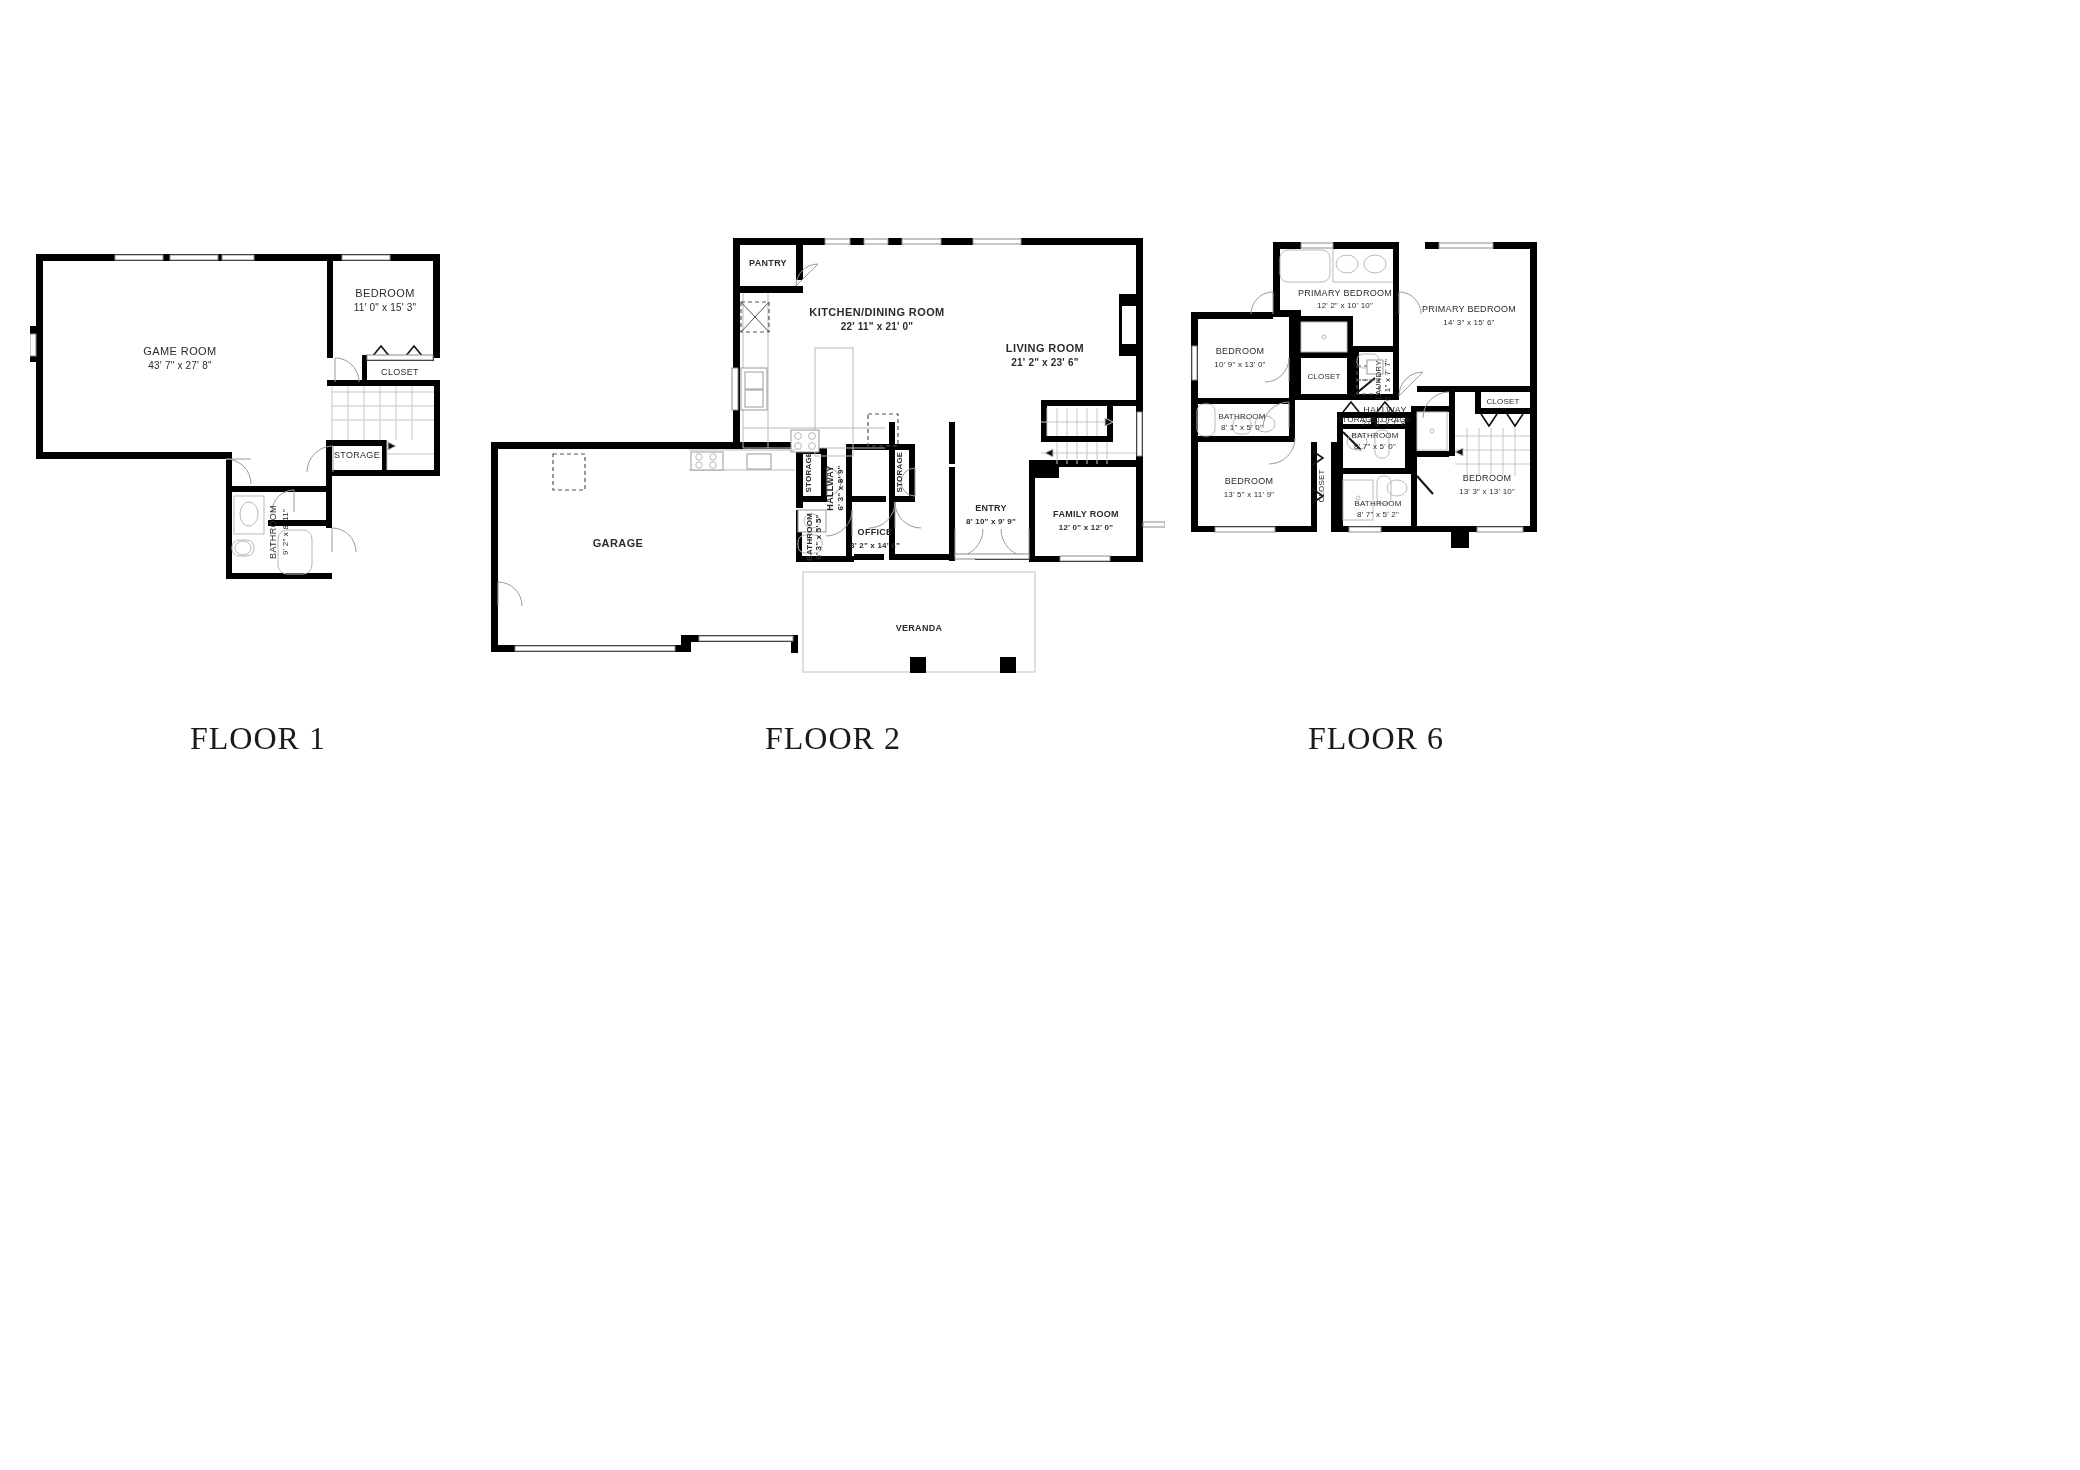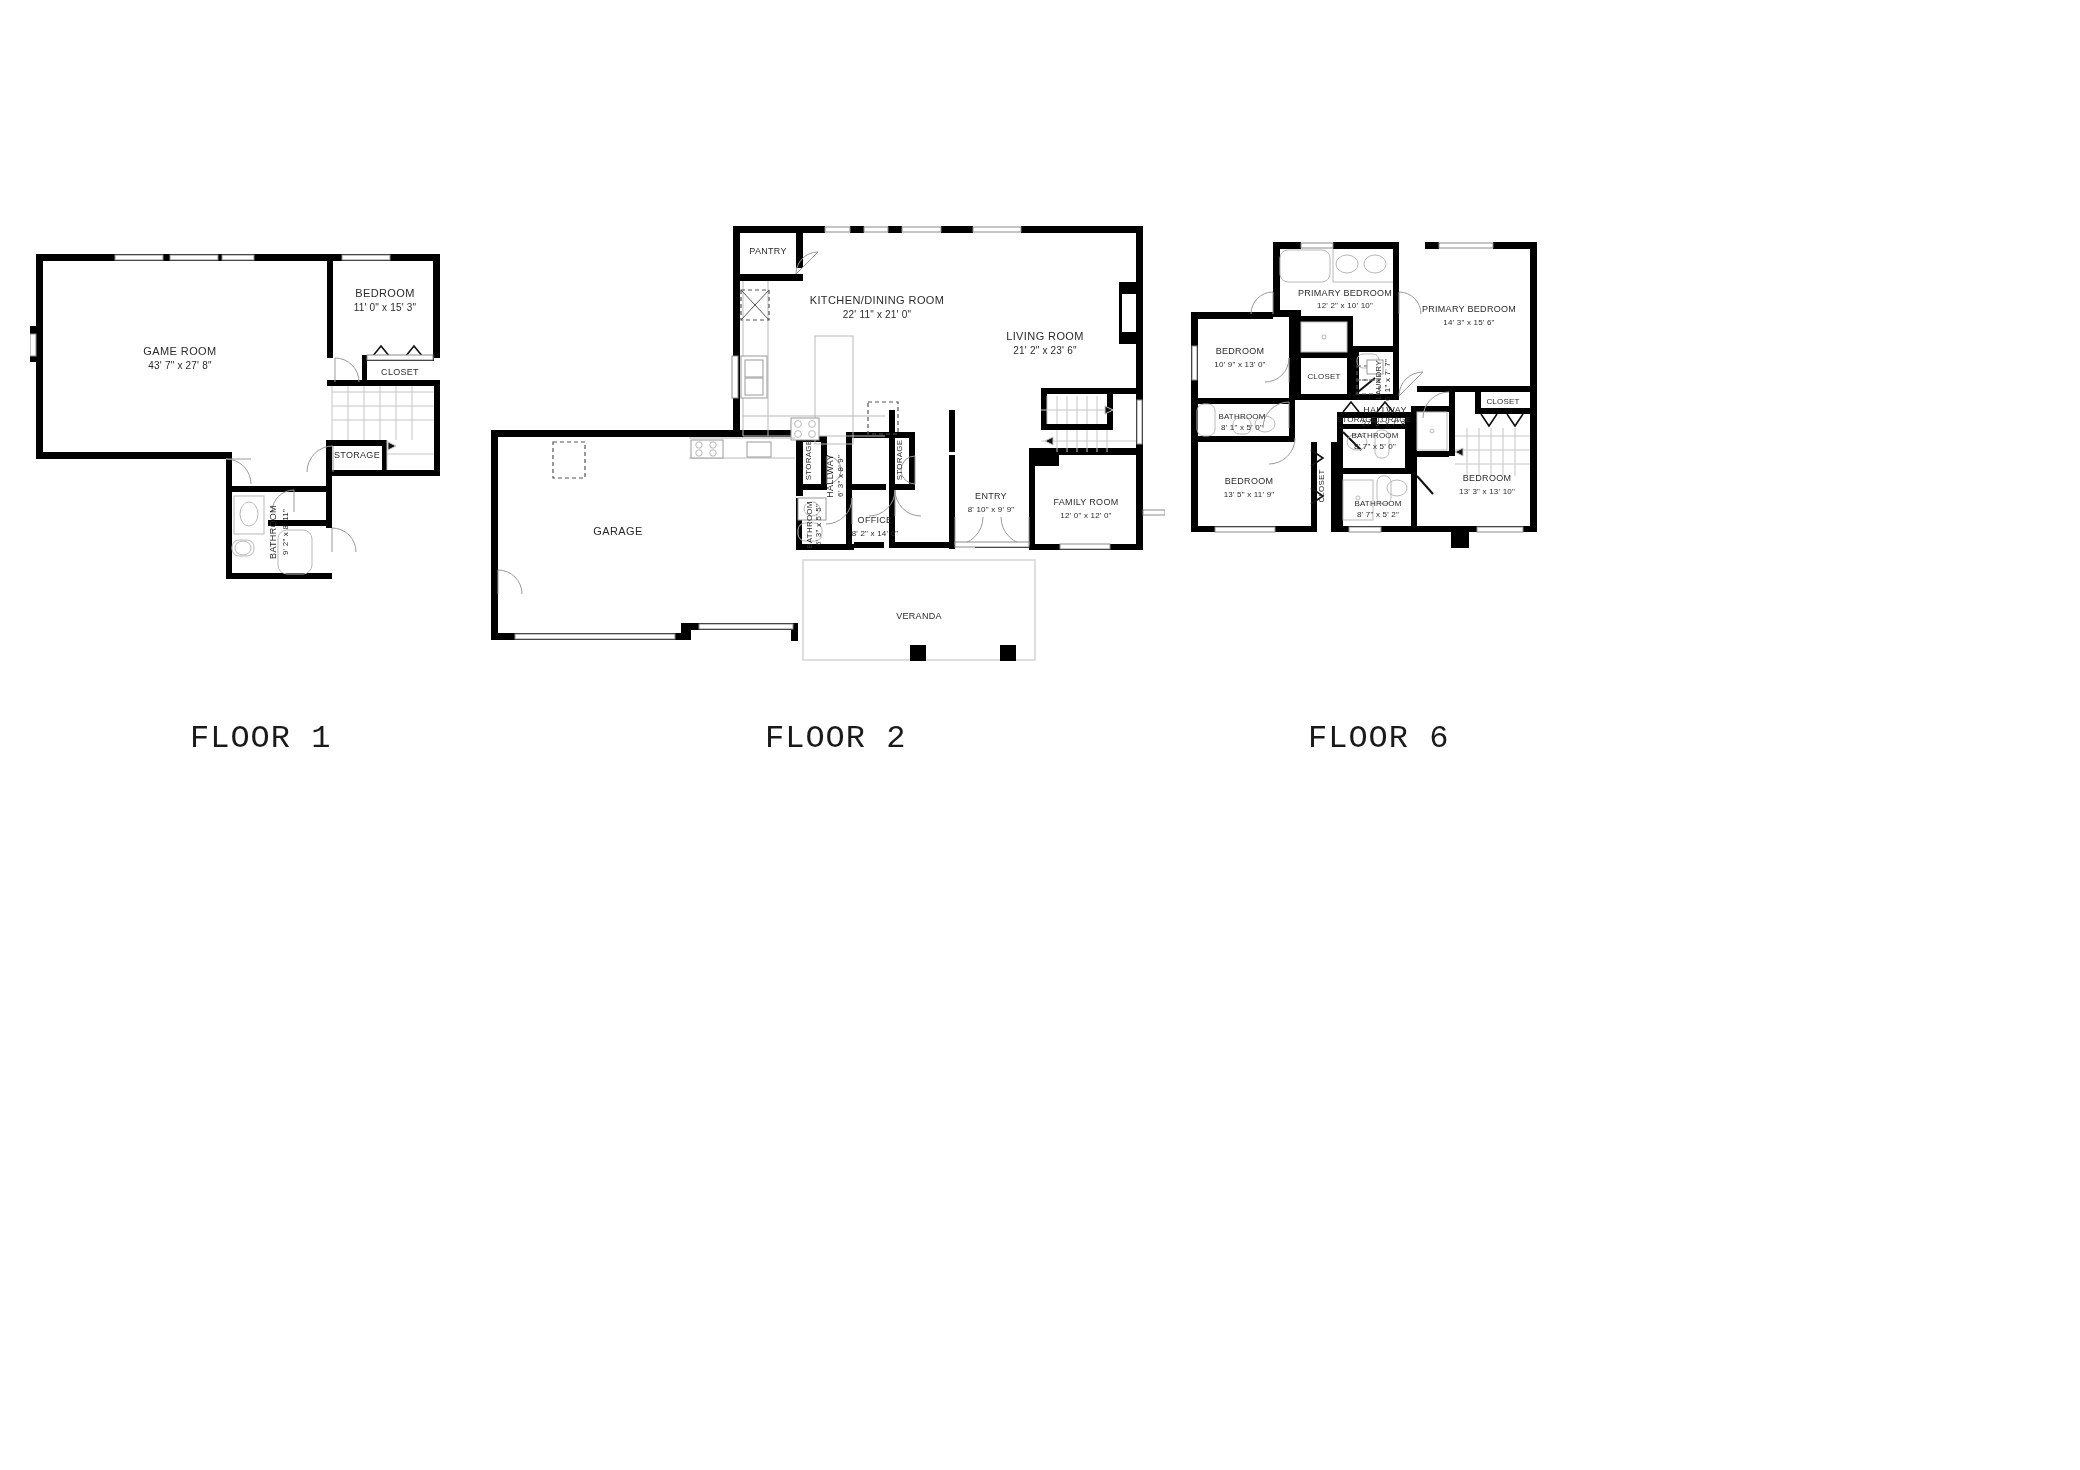--- a/index.html
+++ b/index.html
@@ -2,21 +2,21 @@
 <html><head>
 <meta charset="utf-8">
 <title>Floor Plans</title>
 <style>
   html,body{margin:0;padding:0;background:#ffffff;}
   body{width:2080px;height:1470px;position:relative;overflow:hidden;
        font-family:"Liberation Sans","DejaVu Sans",sans-serif;color:#1a1a1a;}
   .plan{position:absolute;}
   svg{display:block;}
   .floor-label{position:absolute;font-size:32px;letter-spacing:1px;color:#1a1a1a;
-               font-family:Liberation Mono, monospace;white-space:nowrap;}
+               font-family:Liberation Serif, serif;white-space:nowrap;}
   text{font-family:"Liberation Sans","DejaVu Sans",sans-serif;fill:#2b2b2b;}
   .rm{font-size:11px;letter-spacing:.4px;text-anchor:middle;}
   .dm{font-size:10px;letter-spacing:.2px;text-anchor:middle;}
   .sm{font-size:9px;letter-spacing:.3px;text-anchor:middle;}
   .xs{font-size:8px;letter-spacing:.2px;text-anchor:middle;}
   .w{fill:#000000;}
   .fx{fill:none;stroke:#b9b9b9;stroke-width:1;}
   .fxd{fill:none;stroke:#555;stroke-width:1.2;stroke-dasharray:4 3;}
   .dr{fill:none;stroke:#9a9a9a;stroke-width:1;}
   .win{fill:#ffffff;stroke:#8c8c8c;stroke-width:1;}
@@ -119,21 +119,21 @@
 
   <text class="sm" x="370" y="135">CLOSET</text>
   <text class="sm" x="327" y="218">STORAGE</text>
 
   <text class="sm" x="246" y="292" transform="rotate(-90 246 292)">BATHROOM</text>
   <text class="xs" x="258" y="292" transform="rotate(-90 258 292)">9' 2" x 8' 11"</text>
 </svg>
 </div>
 <div class="floor-label" style="left:190px;top:720px;">FLOOR 1</div>
 
-<div class="plan" style="left:485px;top:220px;">
+<div class="plan" style="left:485px;top:232px;font-weight:bold;">
 <svg width="680" height="450" viewBox="0 0 680 450">
 
   <g>
     <rect x="318" y="340" width="232" height="100" fill="none" stroke="#d5d5d5" stroke-width="1.5"></rect>
     <rect x="425" y="425" width="16" height="16" class="w"></rect>
     <rect x="515" y="425" width="16" height="16" class="w"></rect>
   </g>
 
   <g class="w">
 

